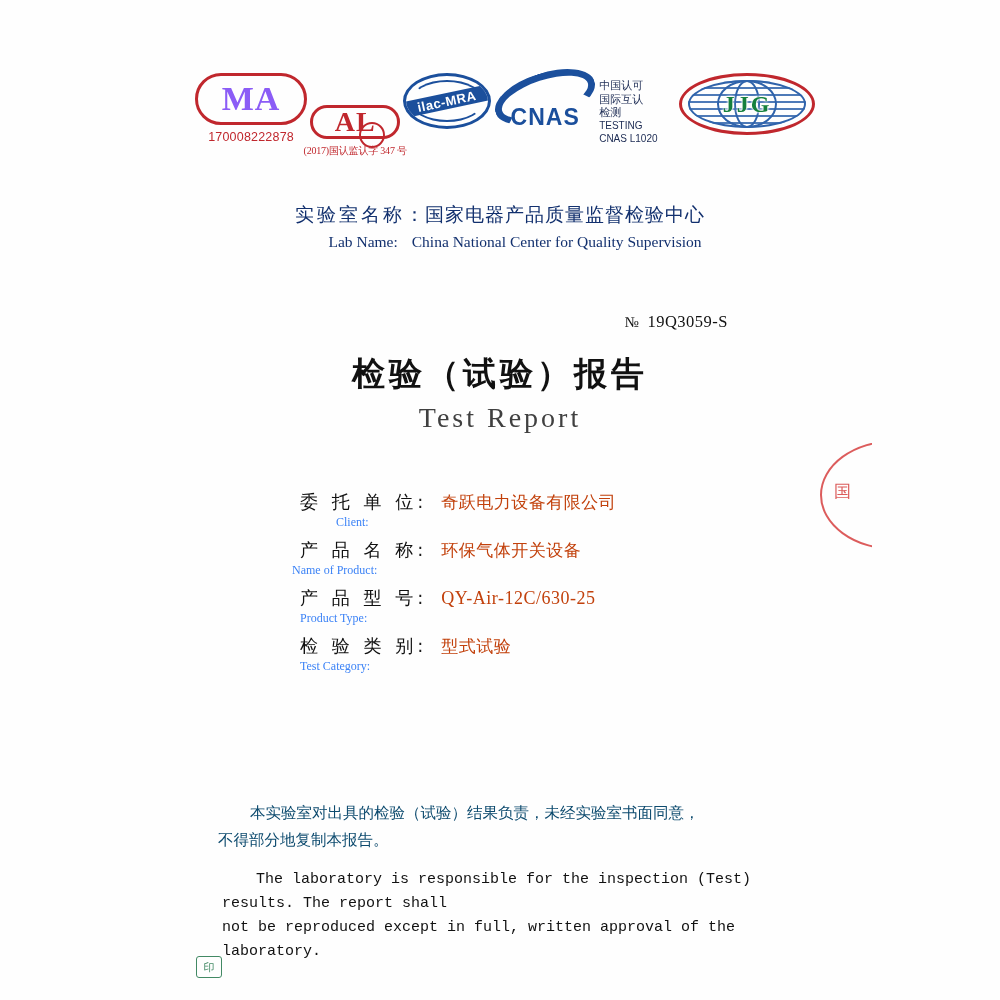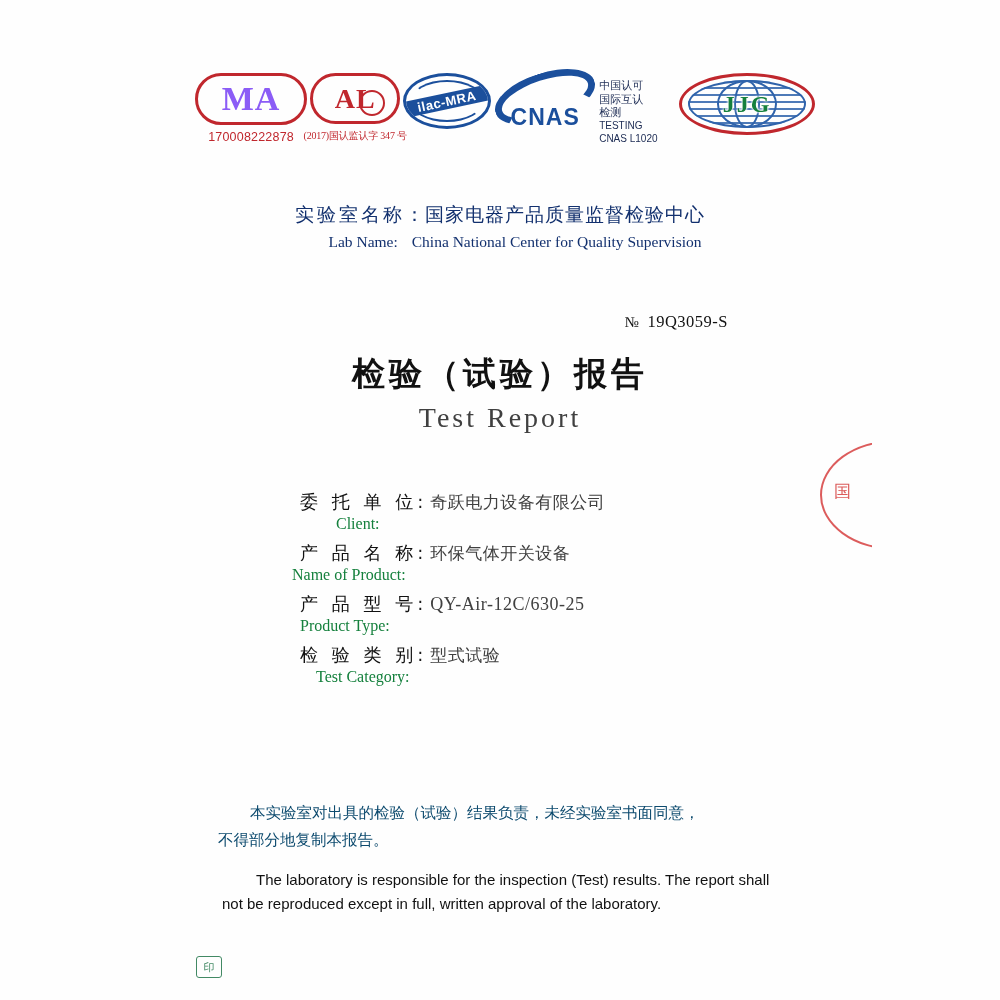--- a/index.html
+++ b/index.html
@@ -75,23 +75,23 @@
 
   
   .al-wrap { width: 96px; }
   .al-mark {
     width: 90px;
     height: 51px;
     border: 3.5px solid #c0272d;
     border-radius: 26px/26px;
     position: relative;
     display: flex;
-    align-items: center;
-    justify-content: center;
-    box-sizing: border-box;
+    justify-content: center;
+    box-sizing: border-box;
+    margin-top: 32px;
   }
   .al-text {
     font-family: "Liberation Serif", serif;
     font-weight: bold;
     font-size: 28px;
     color: #c0272d;
     letter-spacing: 1px;
     line-height: 1;
   }
   .al-circle {
@@ -340,58 +340,58 @@
     white-space: nowrap;
   }
   .f-colon {
     font-family: "DejaVu Sans", sans-serif;
     font-size: 18px;
     margin: 0 4px 0 0;
   }
   .f-value {
     font-family: "DejaVu Sans", sans-serif;
     font-size: 17px;
-    color: #404040;
-    margin-left: 3px;
+    color: #c2410c;
+    margin-left: 14px;
     letter-spacing: 0.5px;
     text-align: center;
   }
   .f-value.latin {
     font-family: "Liberation Serif", serif;
     font-size: 18px;
   }
   .f-label-en {
     font-family: "Liberation Serif", serif;
-    font-size: 16px;
-    color: #15803d;
+    font-size: 12px;
+    color: #3b82f6;
     margin-top: 1px;
   }
   .field.indent-a .f-label-en { margin-left: 36px; }
   .field.indent-b .f-label-en { margin-left: -8px; }
   .field.indent-c .f-label-en { margin-left: 0px; }
-  .field.indent-d .f-label-en { margin-left: 16px; }
+  .field.indent-d .f-label-en { margin-left: 0px; }
 
   
   .stmt-cn {
     position: absolute;
     top: 800px;
     left: 218px;
     width: 570px;
     font-family: "DejaVu Sans", sans-serif;
     font-size: 15.5px;
     line-height: 1.75;
     color: #0c4a6e;
   }
   .stmt-cn .l1 { text-indent: 32px; }
   .stmt-en {
     position: absolute;
     top: 868px;
     left: 222px;
     width: 570px;
-    font-family: Liberation Sans, sans-serif;
+    font-family: Liberation Mono, monospace;
     font-size: 15px;
     line-height: 1.6;
     color: #111;
   }
   .stmt-en .l1 { text-indent: 34px; }
 
   
   .seal {
     position: absolute;
     top: 440px;

